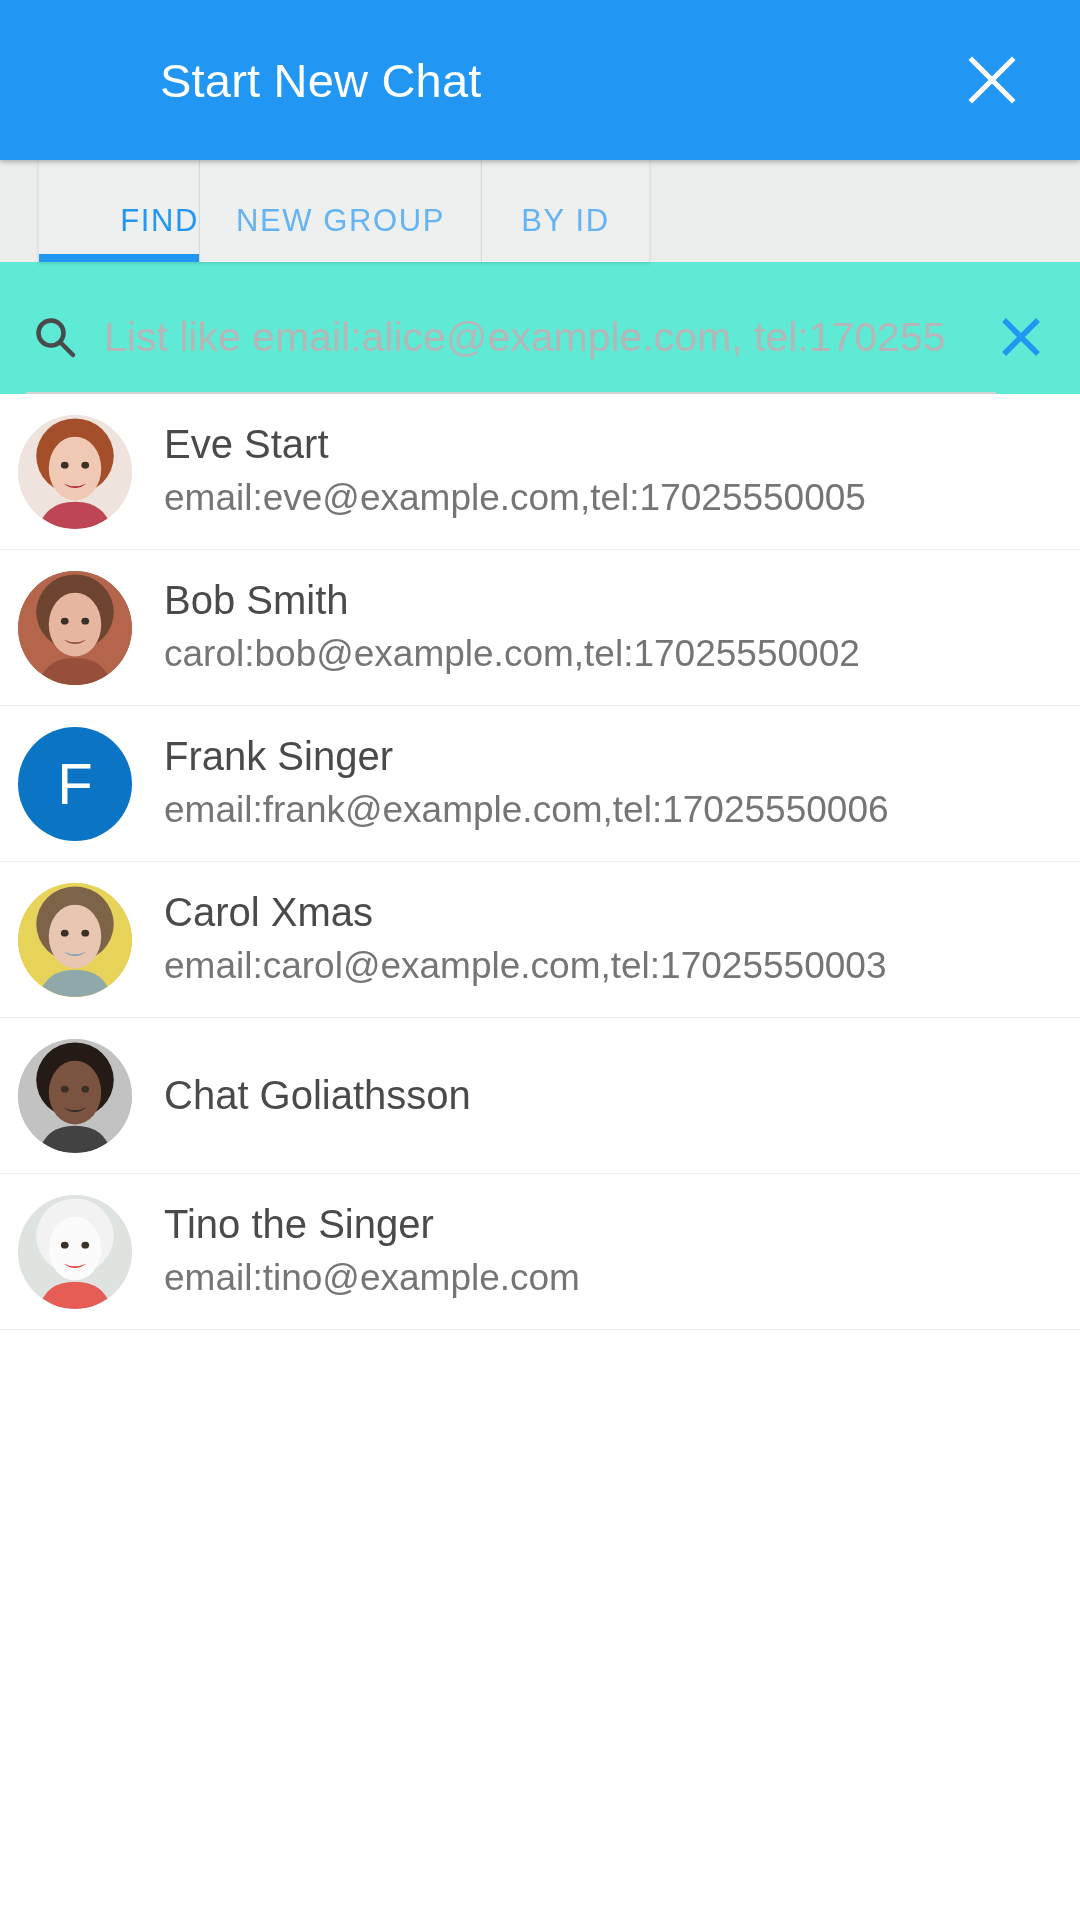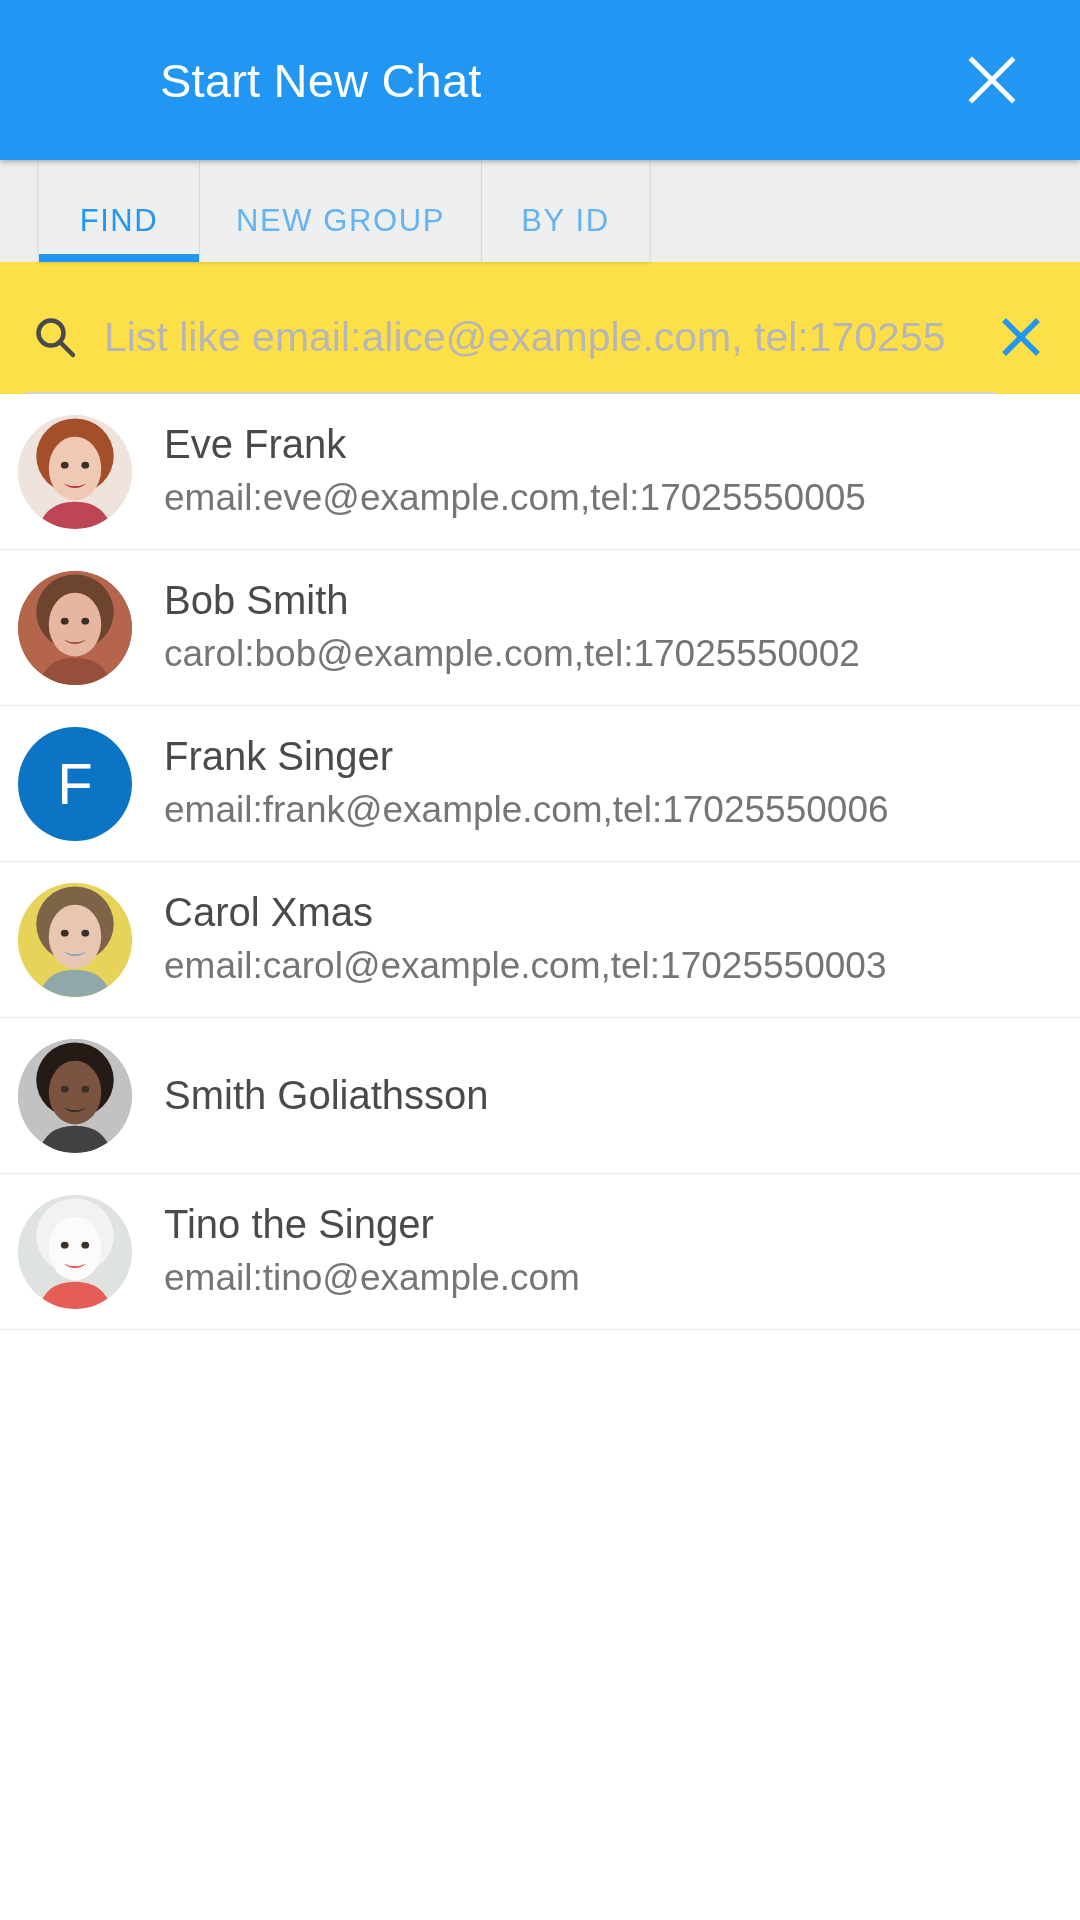--- a/index.html
+++ b/index.html
@@ -56,21 +56,21 @@
     align-items:flex-end;
     justify-content:center;
     padding-bottom:26px;
     background:#eeefef;
     border-left:1px solid #e0e1e1;
     border-right:1px solid #e0e1e1;
     cursor:pointer;
     box-shadow:0 2px 3px rgba(0,0,0,0.10);
   }
   .tab:first-child { margin-left:38px; }
-  .tab-0 { width:162px; }
+  .tab-0 { width:162px;justify-content:flex-end; }
   .tab-1 { width:282px; border-left:none; }
   .tab-2 { width:168px; border-left:none; }
   .tab-label {
     font-size:31px;
     letter-spacing:1.6px;
     color:#64b3f2;
     white-space:nowrap;
     line-height:1;
   }
   .tab.active .tab-label { color:#2196f3; }
@@ -80,21 +80,21 @@
     height:8px;
     background:#2196f3;
     display:none;
   }
   .tab.active .tab-underline { display:block; }
   .tabbar-filler { flex:1 1 auto; background:#eceded; }
 
   
   .search-wrap {
     flex:0 0 auto;
-    background:#fde047;
+    background:#5eead4;
     padding:30px 0 0 0;
   }
   .search-row {
     display:flex;
     align-items:center;
     height:90px;
     padding:0 26px 0 24px;
   }
   .search-icon { width:62px; flex:0 0 62px; display:flex; align-items:center; justify-content:center; }
   .search-input {
@@ -235,21 +235,21 @@
       <ellipse cx="50" cy="36" rx="34" ry="33" fill="#a54f2a"></ellipse>
       <ellipse cx="50" cy="47" rx="23" ry="28" fill="#f0c9b4"></ellipse>
       <ellipse cx="41" cy="44" rx="3.4" ry="3.0" fill="#3b3026"></ellipse>
       <ellipse cx="59" cy="44" rx="3.4" ry="3.0" fill="#3b3026"></ellipse>
       <path d="M40 60 Q50 68 60 60 Q50 65 40 60 Z" fill="#b52a3c"></path>
       <path d="M18 100 Q24 76 50 76 Q76 76 82 100 Z" fill="#b52a3c" opacity="0.85"></path>
     </g>
   </svg>
         </div>
         <div class="contact-text">
-          <div class="contact-name">Eve Frank</div>
+          <div class="contact-name">Eve Start</div>
           <div class="contact-detail">email:eve@example.com,tel:17025550005</div>
         </div>
       </div>
       <div class="contact-row">
         <div class="avatar" style="background: rgb(180, 101, 76);">
   <svg viewBox="0 0 100 100" preserveAspectRatio="xMidYMid slice" aria-hidden="true">
     <defs>
               <clipPath id="clip1">
                 <circle cx="50" cy="50" r="50"></circle>
               </clipPath>
@@ -316,21 +316,21 @@
       <ellipse cx="50" cy="36" rx="34" ry="33" fill="#241a16"></ellipse>
       <ellipse cx="50" cy="47" rx="23" ry="28" fill="#7a5341"></ellipse>
       <ellipse cx="41" cy="44" rx="3.4" ry="3.0" fill="#3b3026"></ellipse>
       <ellipse cx="59" cy="44" rx="3.4" ry="3.0" fill="#3b3026"></ellipse>
       <path d="M40 60 Q50 68 60 60 Q50 65 40 60 Z" fill="#2b2b2b"></path>
       <path d="M18 100 Q24 76 50 76 Q76 76 82 100 Z" fill="#2b2b2b" opacity="0.85"></path>
     </g>
   </svg>
         </div>
         <div class="contact-text">
-          <div class="contact-name">Smith Goliathsson</div>
+          <div class="contact-name">Chat Goliathsson</div>
         </div>
       </div>
       <div class="contact-row">
         <div class="avatar" style="background: rgb(223, 227, 224);">
   <svg viewBox="0 0 100 100" preserveAspectRatio="xMidYMid slice" aria-hidden="true">
     <defs>
               <clipPath id="clip5">
                 <circle cx="50" cy="50" r="50"></circle>
               </clipPath>
             </defs>

